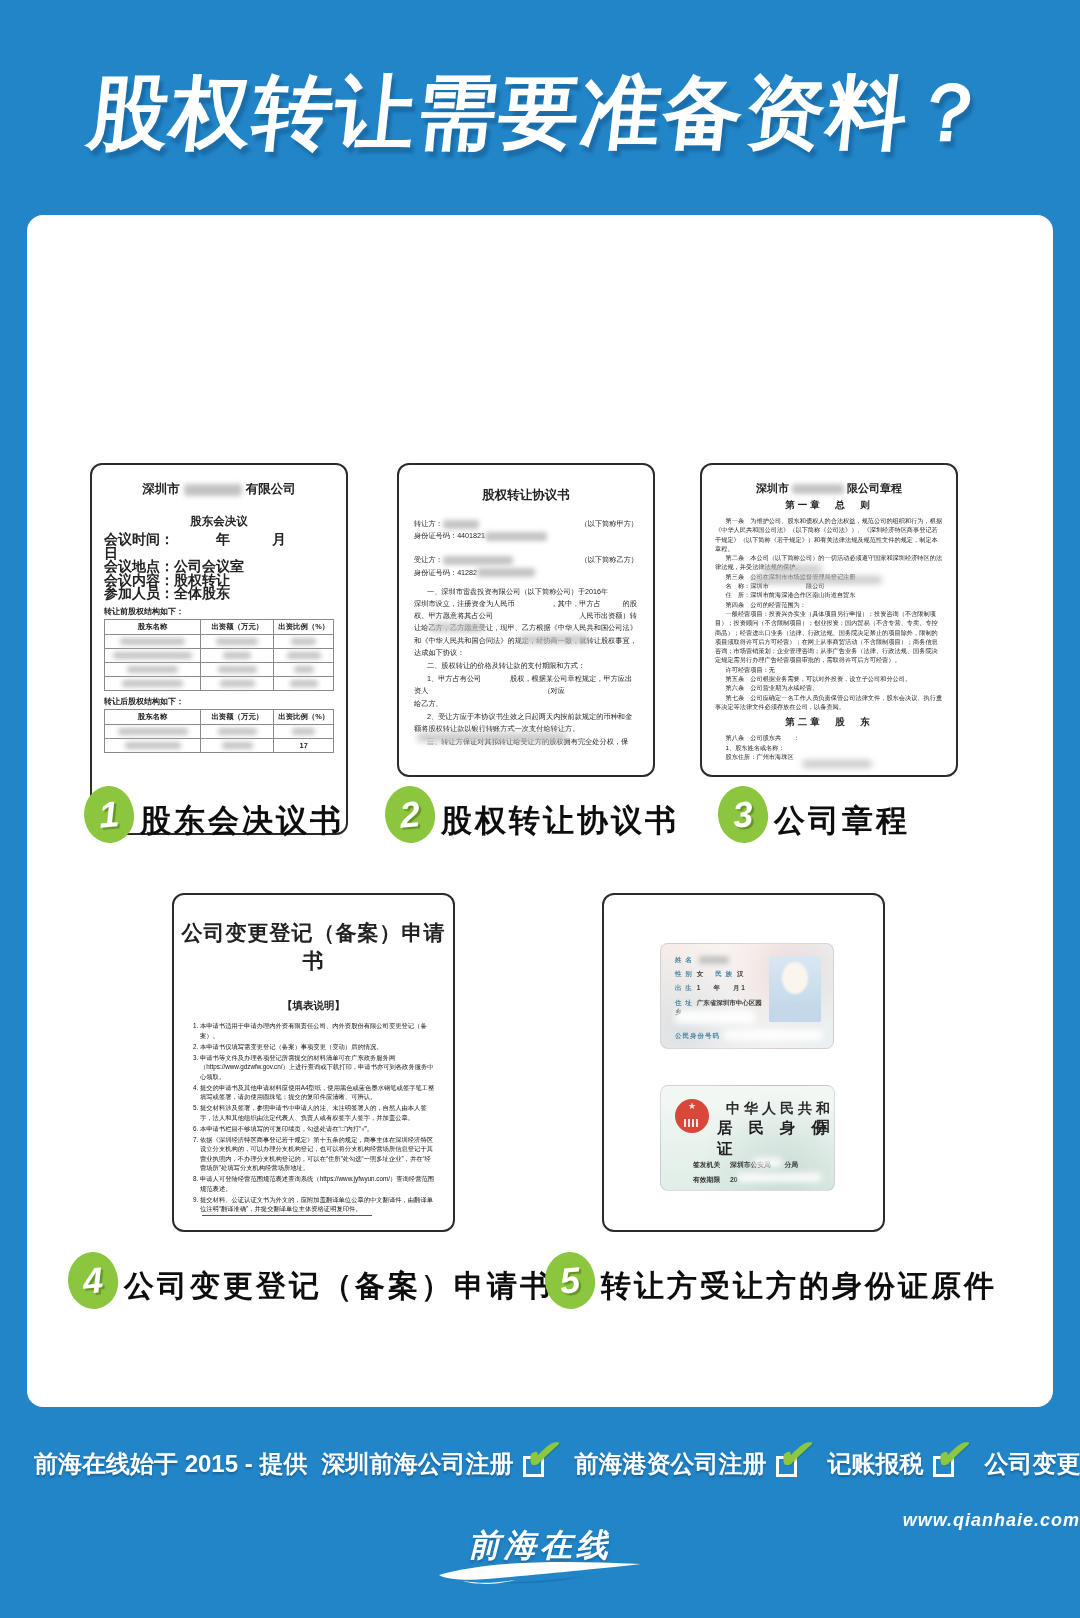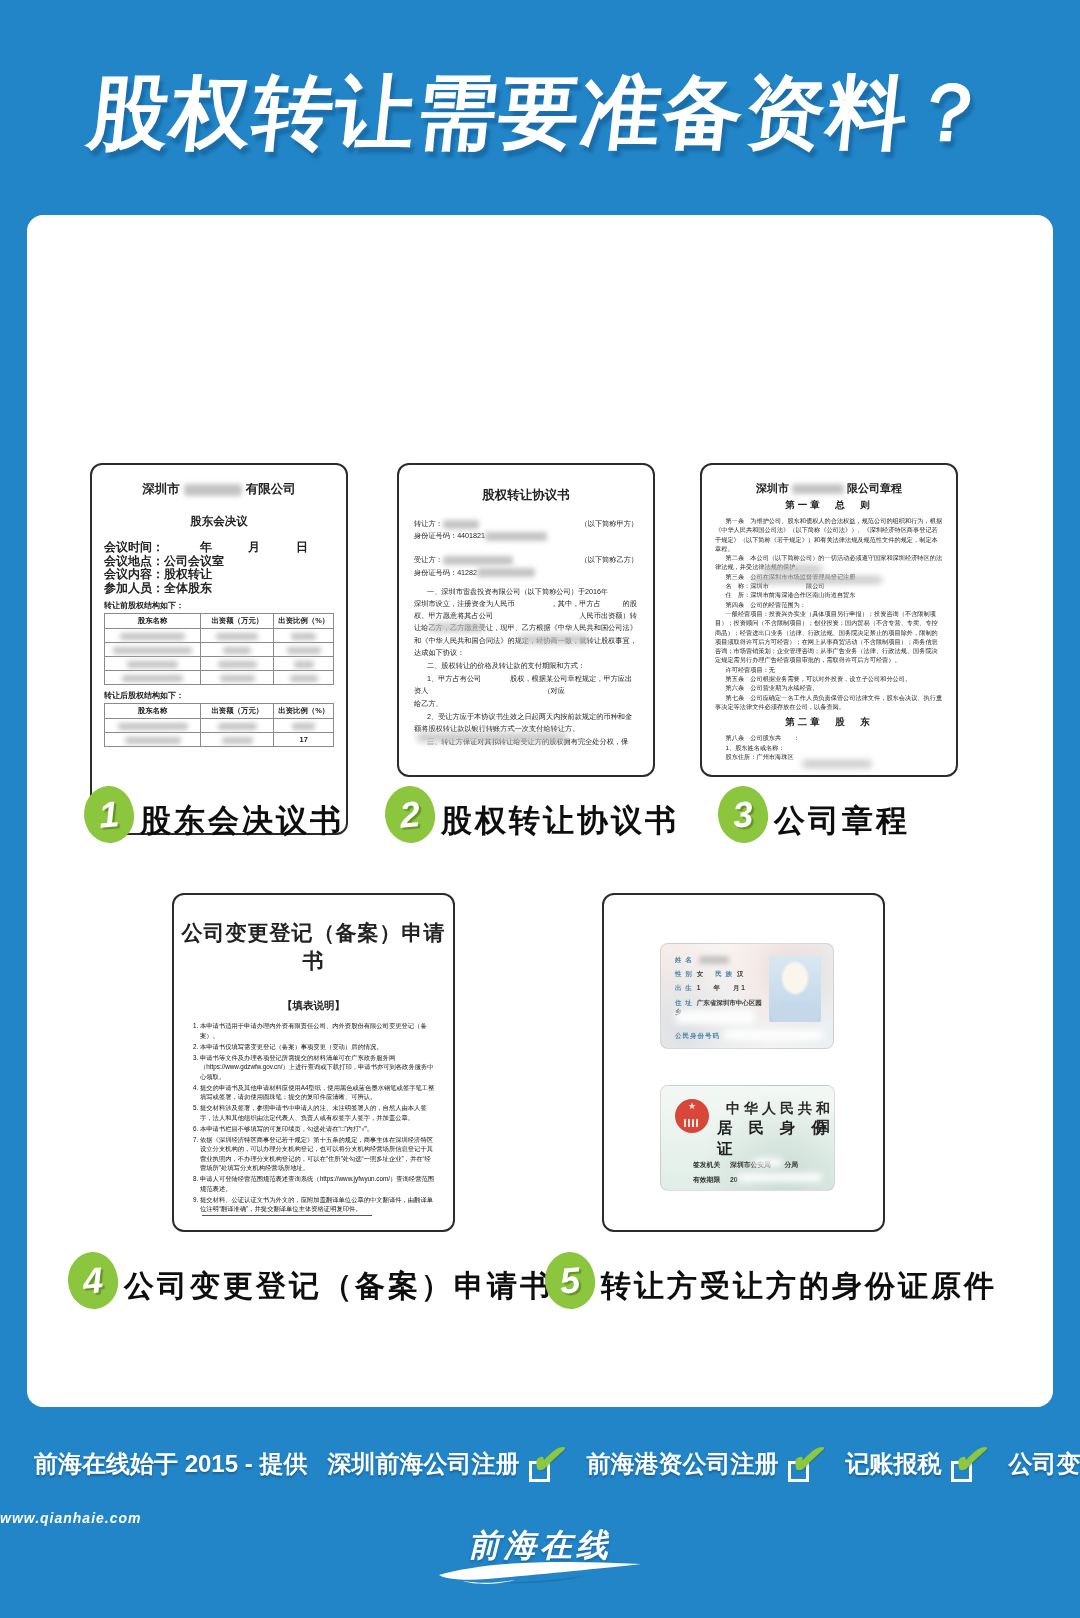--- a/index.html
+++ b/index.html
@@ -24,21 +24,21 @@
          overflow:hidden; color:#222; }
   .serif { font-family:"Liberation Serif", serif; }
   .blob { display:inline-block; background:#c3c3c3; border-radius:3px; filter:blur(2.5px);
           vertical-align:middle; }
   .oblob { position:absolute; background:#bdbdbd; opacity:.8; filter:blur(3px); border-radius:4px; }
 
   
   .d-company { margin-top:16px; text-align:center; font-size:12.5px; font-weight:700; }
   .d-company .blob { margin:0 4px; }
   .d1-title { margin-top:16px; text-align:center; font-size:11.5px; font-weight:700; }
-  .d1-fields { margin:12px 12px 0; font-size:12px; font-weight:700; line-height:13.5px; }
+  .d1-fields { margin:4px 12px 0; font-size:14px; font-weight:700; line-height:13.5px; }
   .d1-body { position:relative; margin:2px 12px 0; font-size:7.6px; line-height:11.4px;
              text-indent:1.6em; font-weight:600; }
   .d1-cap { margin:5px 12px 0; font-size:8px; font-weight:700; }
   .dtable { width:calc(100% - 24px); margin:2px 12px 0; border-collapse:collapse; }
   .dtable th, .dtable td { border:1px solid #8a8a8a; font-size:7.4px; font-weight:700;
     text-align:center; padding:2px 1px; height:12px; }
   .dtable td .blob { height:7px; }
 
   
   .d2-title { margin-top:22px; text-align:center; font-size:12.5px; font-weight:700; }
@@ -101,30 +101,30 @@
     color:#fff; font-size:36px; font-weight:900; font-style:italic;
     text-shadow:2px 2px 1px rgba(96,142,35,.9); }
   .step-label { position:absolute; font-size:31px; font-weight:700; color:#0e0e0e;
     letter-spacing:3px; white-space:nowrap; }
 
   
   .footer { position:absolute; left:34px; top:1448px; display:flex; align-items:center;
     color:#fff; font-size:24px; font-weight:700; white-space:nowrap;
     text-shadow:0 2px 2px rgba(10,60,100,.45); }
   .footer-items { display:flex; align-items:center; }
-  .service { display:flex; align-items:flex-end; margin-left:20px; }
+  .service { display:flex; align-items:center; margin-left:14px; }
   .checkbox { position:relative; display:inline-block; width:21px; height:21px;
     border:3px solid #fff; margin-left:10px; margin-right:16px; top:2px; }
   .checkbox::after { content:"✔"; position:absolute; left:-3px; top:-25px;
     font-size:40px; line-height:40px; color:#8DC63F; font-style:italic;
     text-shadow:1px 1px 1px rgba(20,80,40,.25); }
 
   
-  .logo-url { position:absolute; top:1510px; left:0; width:100%; text-align:left;
-    color:#fff; font-size:14px; font-weight:700; font-style:italic; letter-spacing:1px; }
+  .logo-url { position:absolute; top:1510px; left:0; width:100%; text-align:right;
+    color:#fff; font-size:18px; font-weight:700; font-style:italic; letter-spacing:1px; }
   .logo-name { position:absolute; top:1524px; left:0; width:100%; text-align:center;
     color:#ffffff; font-size:32px; font-weight:900; font-style:italic; letter-spacing:4px;
     text-shadow:0 2px 3px rgba(10,60,100,.4); }
   .brush { position:absolute; top:1558px; left:50%; transform:translateX(-50%); }
 </style>
 </head>
 <body>
 
 <div class="page">
 

